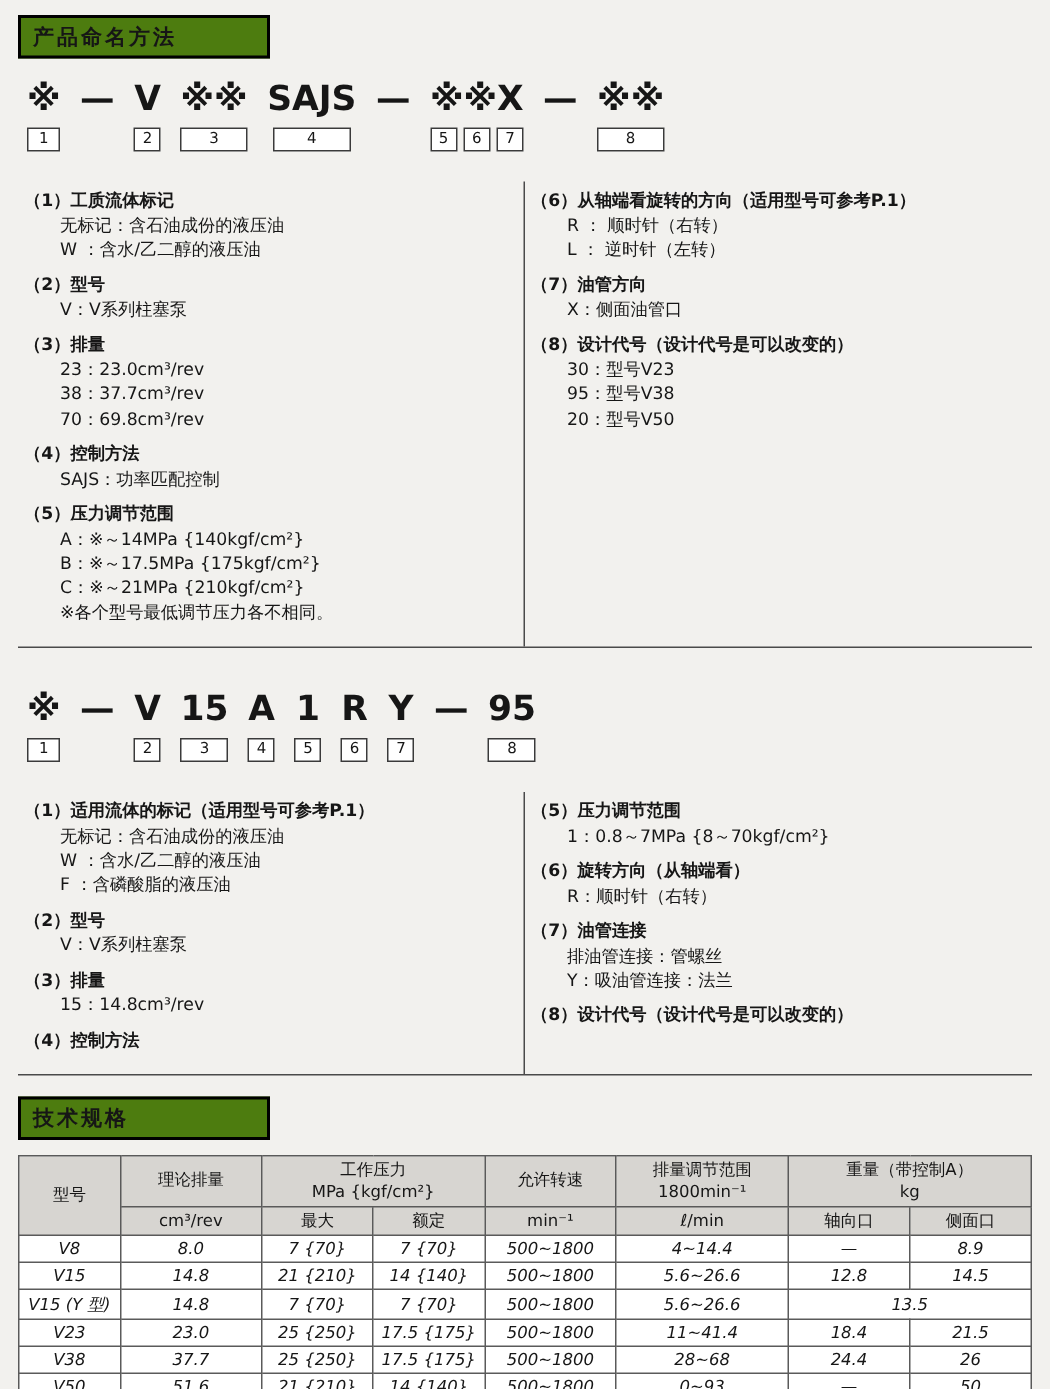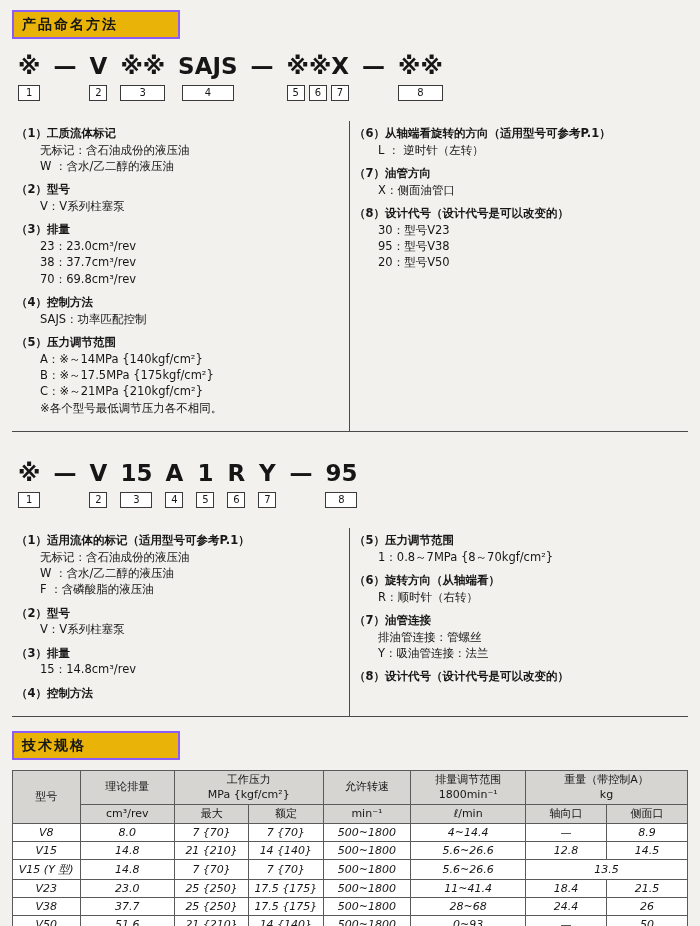--- a/index.html
+++ b/index.html
@@ -6,21 +6,21 @@
   html,body { background:#f2f1ee; }
   body {
     width:700px; min-height:926px;
     font-family:"DejaVu Sans","Liberation Sans",sans-serif;
     color:#161616;
   }
   .page { padding:10px 12px 8px 12px; }
 
   .section-title {
     display:block; width:168px;
-    border:2px solid #8b5cf6; background:#eab308;
+    border:2px solid #000000; background:#4d7c0f;
     font-size:14px; font-weight:bold; letter-spacing:2px;
     padding:4px 10px 3px 8px;
   }
 
   
   .code-row { display:flex; align-items:flex-start; margin:16px 0 6px 6px; }
   .seg { display:flex; flex-direction:column; align-items:center; margin-right:13px; }
   .seg-text { font-size:23px; font-weight:bold; line-height:1; white-space:nowrap; }
   .seg-boxes { display:flex; gap:4px; margin-top:7px; min-height:16px; align-self:stretch; justify-content:center; }
   .seg.dash .seg-boxes { border:none; }
@@ -131,20 +131,21 @@
         <div class="heading">（5）压力调节范围</div>
         <div class="line">A：※～14MPa {140kgf/cm²}</div>
         <div class="line">B：※～17.5MPa {175kgf/cm²}</div>
         <div class="line">C：※～21MPa {210kgf/cm²}</div>
         <div class="line">※各个型号最低调节压力各不相同。</div>
       </div>
     </div>
     <div class="col right">
       <div class="item">
         <div class="heading">（6）从轴端看旋转的方向（适用型号可参考P.1）</div>
+        <div class="line">R ： 顺时针（右转）</div>
         <div class="line">L ： 逆时针（左转）</div>
       </div>
       <div class="item">
         <div class="heading">（7）油管方向</div>
         <div class="line">X：侧面油管口</div>
       </div>
       <div class="item">
         <div class="heading">（8）设计代号（设计代号是可以改变的）</div>
         <div class="line">30：型号V23</div>
         <div class="line">95：型号V38</div>

